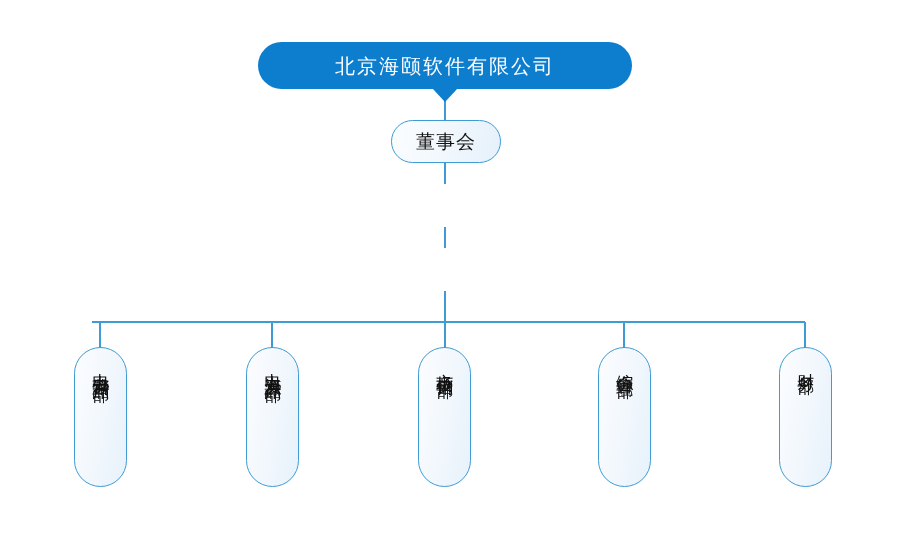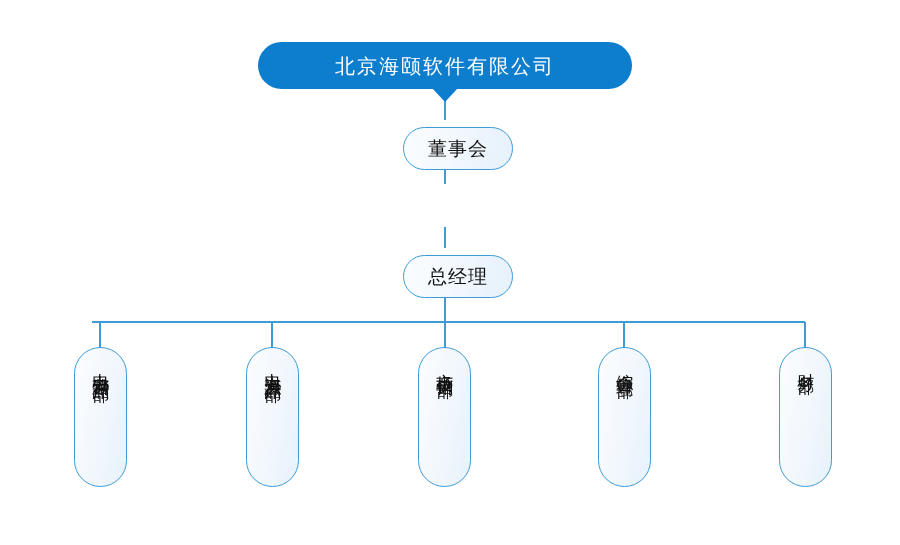--- a/index.html
+++ b/index.html
@@ -59,29 +59,28 @@
     border-left: 13px solid transparent;
     border-right: 13px solid transparent;
     border-top: 14px solid #0d7dce;
   }
 
   
   .pill-h {
     position: absolute;
     width: 110px;
     height: 43px;
-    left: 403px;
+    left: 391px;
     border: 1.4px solid #3e9bd4;
     border-radius: 22px;
     background: linear-gradient(100deg, #fbfdff 0%, #f2f8fd 45%, #e6f1fb 100%);
     display: flex;
     align-items: center;
     justify-content: center;
     box-sizing: border-box;
-    margin-top: 7px;
   }
   .pill-h .pill-h-label {
     font-size: 19px;
     color: #111111;
     letter-spacing: 1px;
     line-height: 1;
     white-space: nowrap;
   }
   .pill-board     { top: 120px; }
   .pill-chairman  { top: 184px; }
@@ -146,23 +145,20 @@
   <div class="root-node">
     <span class="root-label">北京海颐软件有限公司</span>
   </div>
   <div class="root-notch"></div>
 
   <div class="pill-h pill-board">
     <span class="pill-h-label">董事会</span>
   </div>
 
 
-  <div class="pill-h pill-gm">
-    <span class="pill-h-label">总经理</span>
-  </div>
 
   <div class="pill-v dept-0">
     <span class="pill-v-label">电力营销产品部</span>
   </div>
 
   <div class="pill-v dept-1">
     <span class="pill-v-label">电力资源产品部</span>
   </div>
 
   <div class="pill-v dept-2">

